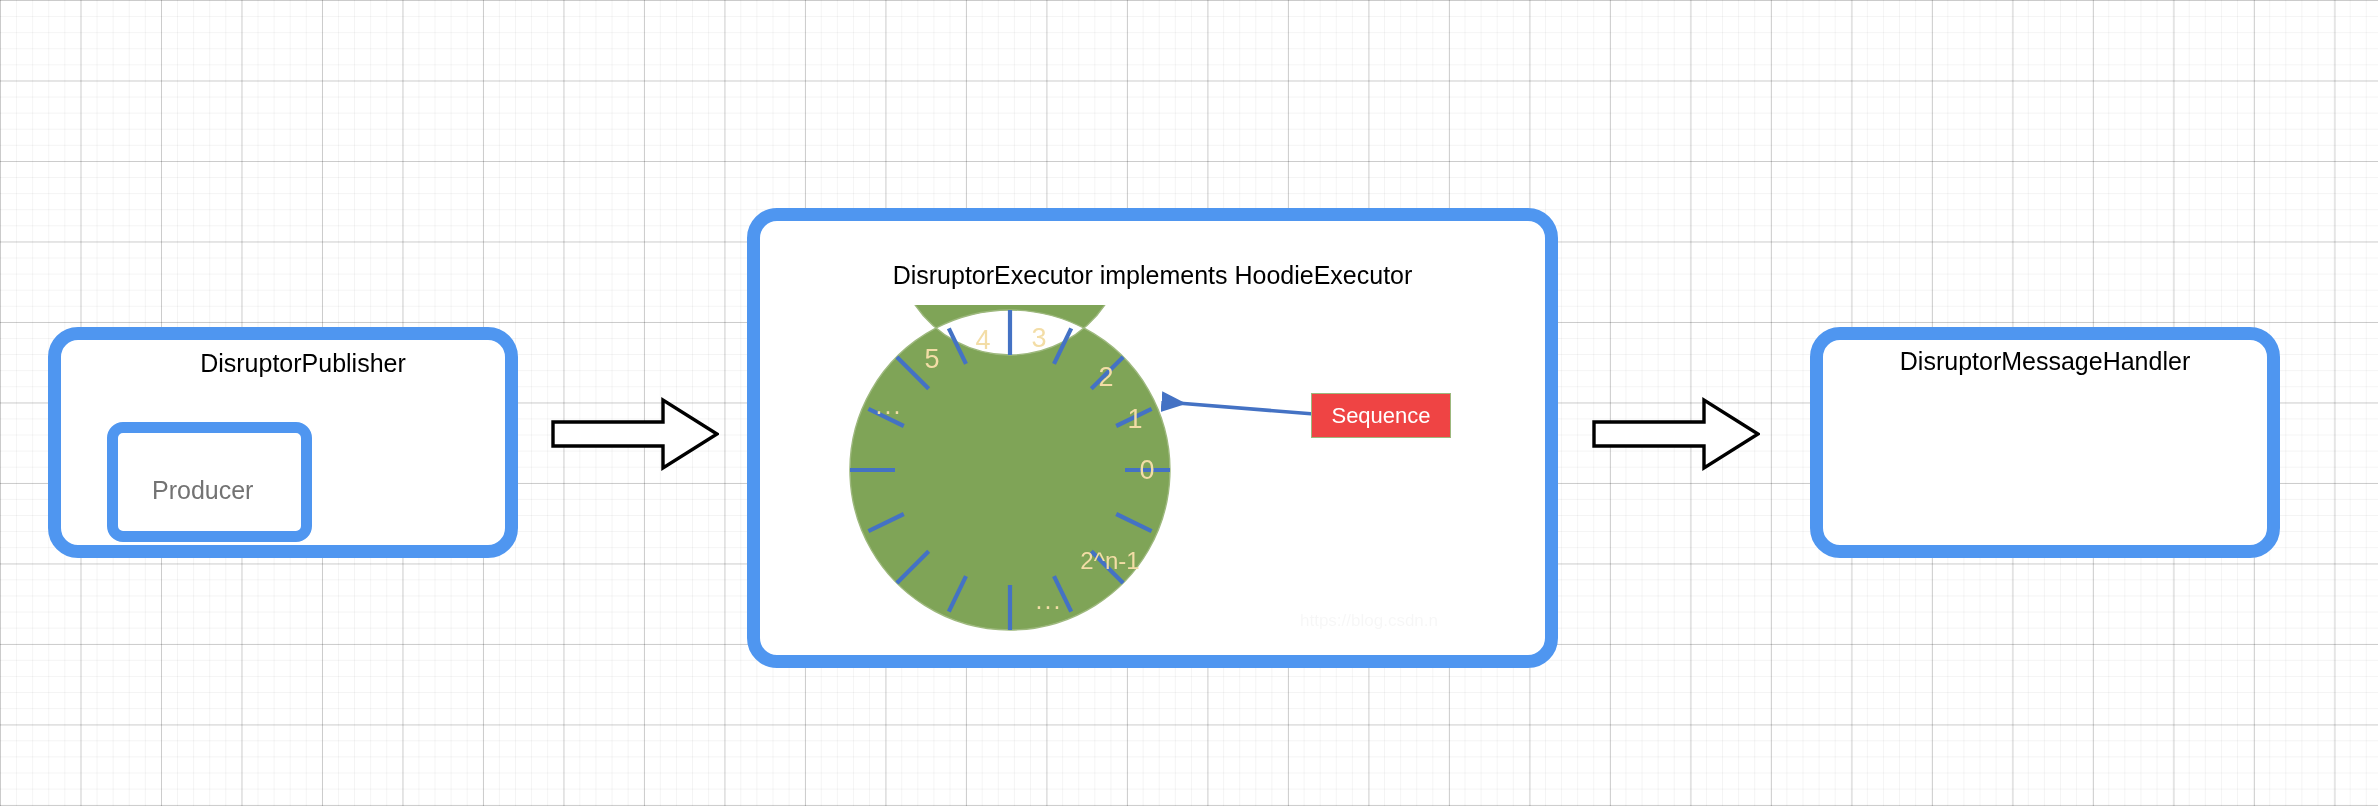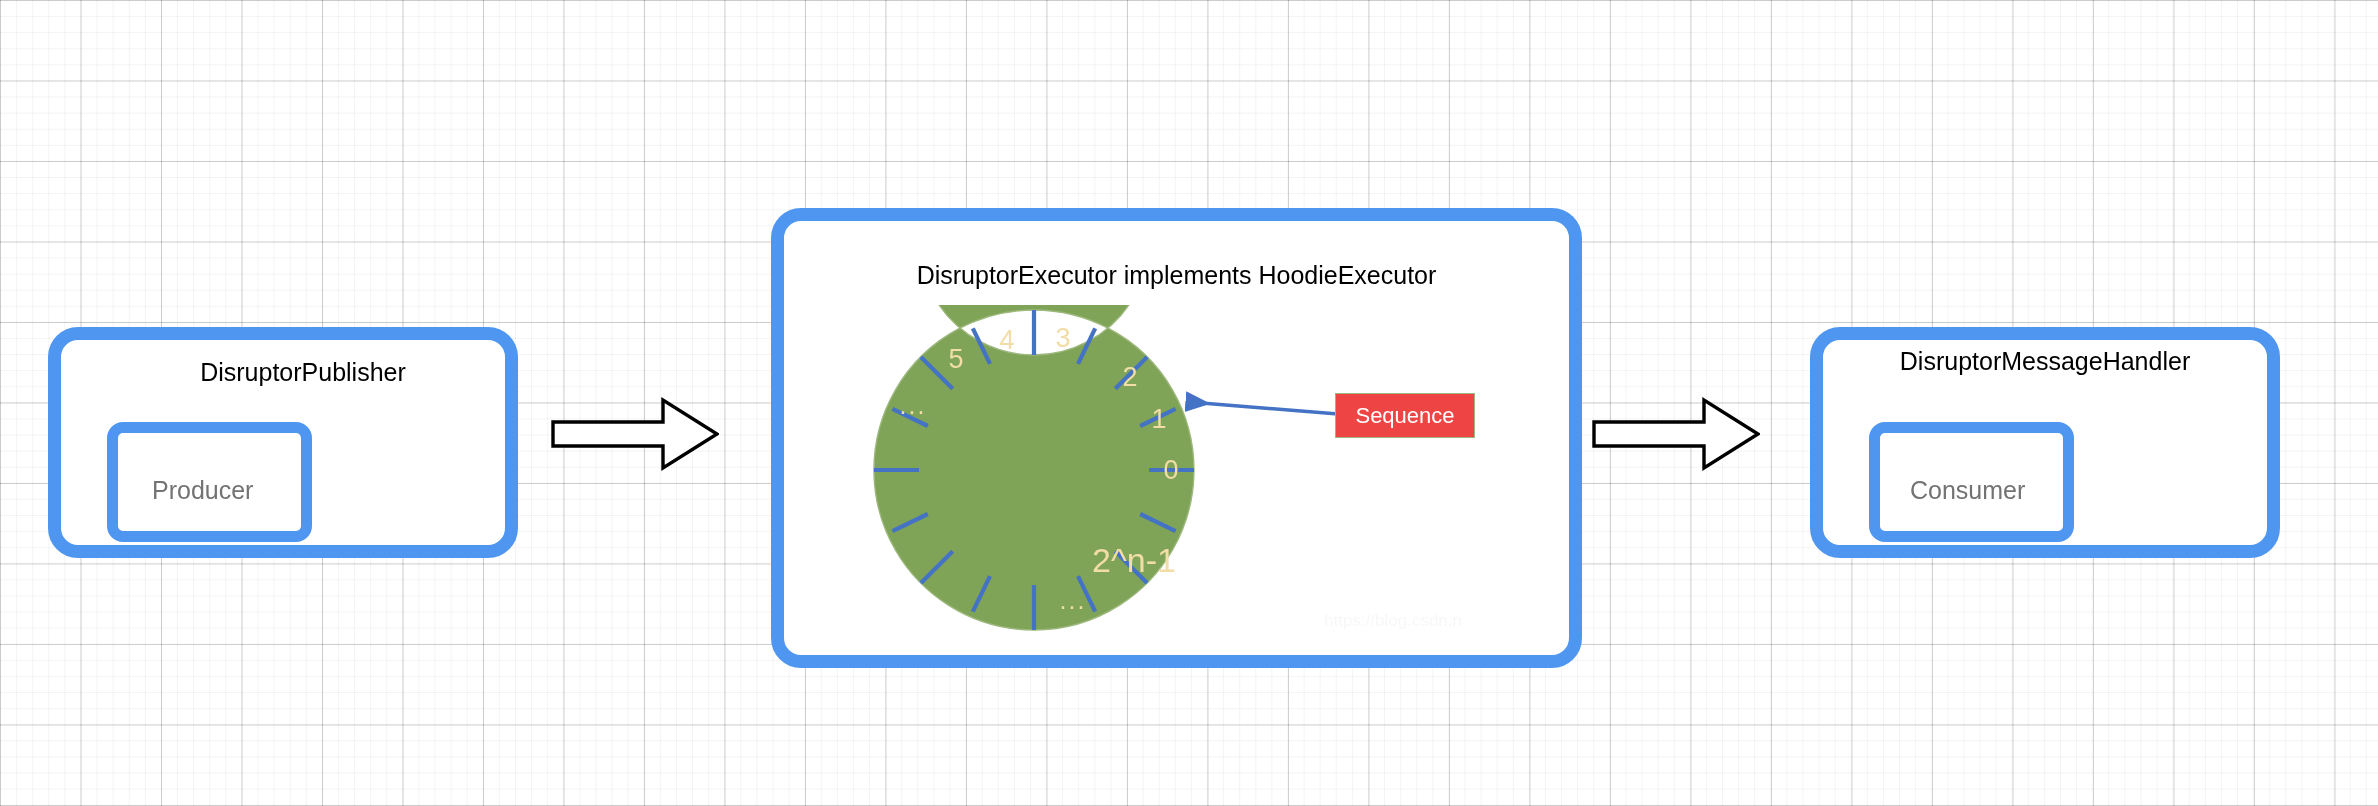--- a/index.html
+++ b/index.html
@@ -65,21 +65,21 @@
   .ring-label {
     position: absolute;
     color: #f3dda6;
     font-size: 27px;
     line-height: 27px;
     white-space: nowrap;
     transform: translate(-50%, -50%);
     user-select: none;
   }
   .ring-label.small { font-size: 25px; letter-spacing: 2px; }
-  .ring-label.expo  { font-size: 34px; }
+  .ring-label.expo  { font-size: 24px; }
 
   
   .seq-node {
     position: absolute;
     box-sizing: border-box;
     background: #ef4444;
     border: 1.5px solid #9db87d;
     color: #ffffff;
     font-size: 22px;
     display: flex;
@@ -96,33 +96,33 @@
     white-space: nowrap;
     user-select: none;
   }
 </style>
 </head>
 <body>
 
 <div id="canvas">
 
   <div class="rbox outer-box" style="left:48px; top:327px; width:470px; height:231px;">
-    <div class="box-title" style="top:17px;margin-left:40px;">DisruptorPublisher</div>
+    <div class="box-title" style="top:8px;margin-left:40px;">DisruptorPublisher</div>
     <div class="rbox inner-box" style="left:46px; top:82px; width:205px; height:120px;">
       <div class="inner-label" style="left:34px; top:42px;">Producer</div>
     </div>
   </div>
 
   <div class="block-arrow" style="left:551px; top:396px; width:168px; height:76px;">
     <svg width="168" height="76" viewBox="0 0 168 76">
       <polygon points="2,26 112,26 112,4 166,38 112,72 112,50 2,50" fill="#ffffff" stroke="#000000" stroke-width="3.4" stroke-linejoin="miter"></polygon>
     </svg>
   </div>
 
-  <div class="rbox outer-box" style="left:747px; top:208px; width:811px; height:460px;margin-left:24px;">
+  <div class="rbox outer-box" style="left:747px; top:208px; width:811px; height:460px;">
 
     <div class="box-title" style="top:39px;">DisruptorExecutor implements HoodieExecutor</div>
 
     <div class="watermark" style="left:540px; top:390px;">https://blog.csdn.n</div>
 
     <div class="ring-wrap" style="left:85px; top:84px; width:330px; height:330px;">
       <svg width="330" height="330" viewBox="0 0 330 330">
 
         <path d="M165,5 A160,160 0 1,1 164.9,5 Z
                  M165,50 A115,115 0 1,0 164.9,50 Z" fill="#7fa457" fill-rule="evenodd" stroke="#9db87d" stroke-width="1.4"></path>
@@ -175,18 +175,15 @@
   </div>
 
   <div class="block-arrow" style="left:1592px; top:396px; width:168px; height:76px;">
     <svg width="168" height="76" viewBox="0 0 168 76">
       <polygon points="2,26 112,26 112,4 166,38 112,72 112,50 2,50" fill="#ffffff" stroke="#000000" stroke-width="3.4" stroke-linejoin="miter"></polygon>
     </svg>
   </div>
 
   <div class="rbox outer-box" style="left:1810px; top:327px; width:470px; height:231px;">
     <div class="box-title" style="top:6px;">DisruptorMessageHandler</div>
-    <div class="rbox inner-box" style="left:46px; top:82px; width:205px; height:120px;">
-      <div class="inner-label" style="left:30px; top:42px;">Consumer</div>
-    </div>
   </div>
 
 </div>
 
 </body></html>

